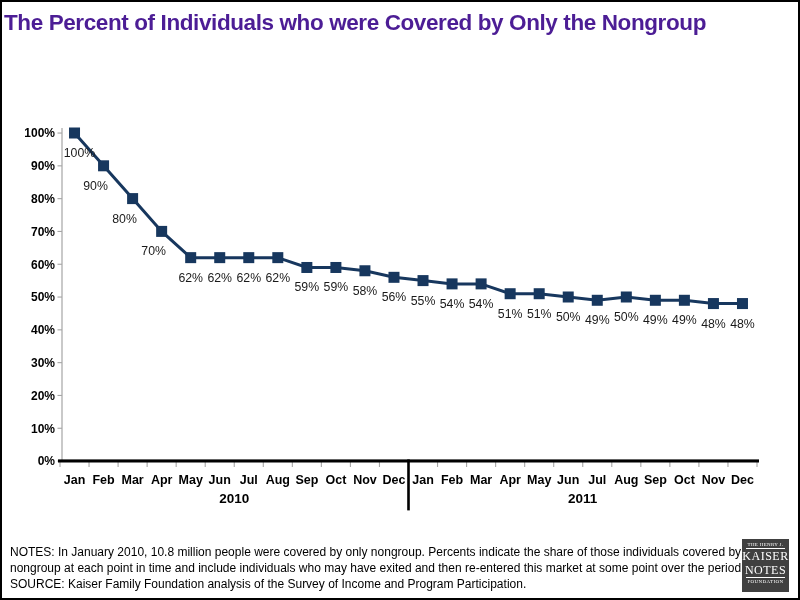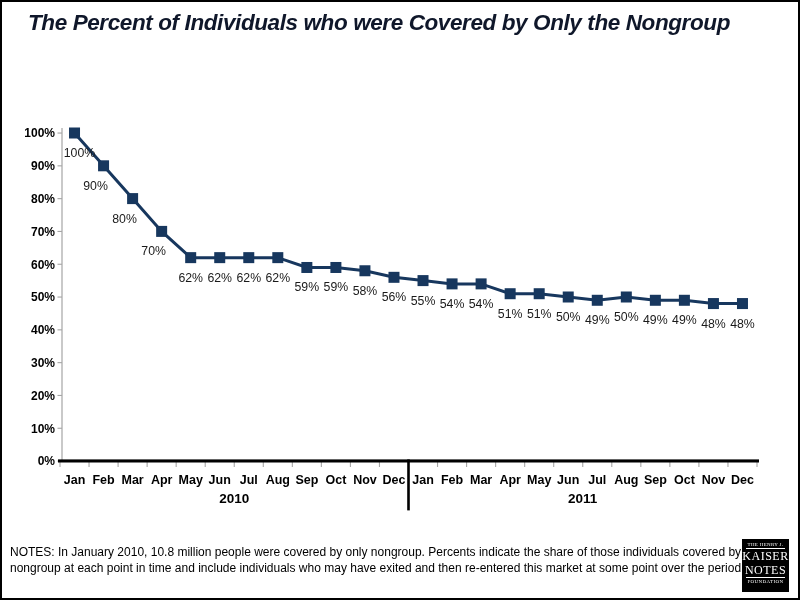--- a/index.html
+++ b/index.html
@@ -7,28 +7,27 @@
     position: relative;
     width: 800px; height: 600px;
     box-sizing: border-box;
     border: 2px solid #000000;
     background: #ffffff;
     font-family: "Liberation Sans", sans-serif;
     overflow: hidden;
   }
   .title {
     position: absolute;
-    left: 26px; top: 5px;
-    color: #0f172a;
+    left: 2px; top: 5px;
+    color: #4c1d95;
     font-weight: bold;
     font-size: 22.5px;
     letter-spacing: -0.4px;
     line-height: 31px;
     white-space: nowrap;
-    font-style: italic;
   }
   #chart-svg {
     position: absolute;
     left: 0; top: 0;
     pointer-events: none;
   }
   .notes {
     position: absolute;
     left: 8px; top: 542px;
     color: #000000;
@@ -199,22 +198,23 @@
       <text x="624.3125" y="319" font-family="&quot;Liberation Sans&quot;, sans-serif" text-anchor="middle" font-size="12.3px" fill="#1a1a1a">50%</text>
       <text x="653.3541666666667" y="322.28" font-family="&quot;Liberation Sans&quot;, sans-serif" text-anchor="middle" font-size="12.3px" fill="#1a1a1a">49%</text>
       <text x="682.3958333333334" y="322.28" font-family="&quot;Liberation Sans&quot;, sans-serif" text-anchor="middle" font-size="12.3px" fill="#1a1a1a">49%</text>
       <text x="711.4375" y="325.56" font-family="&quot;Liberation Sans&quot;, sans-serif" text-anchor="middle" font-size="12.3px" fill="#1a1a1a">48%</text>
       <text x="740.4791666666667" y="325.56" font-family="&quot;Liberation Sans&quot;, sans-serif" text-anchor="middle" font-size="12.3px" fill="#1a1a1a">48%</text>
     </svg>
 
   <div class="notes">
     <div>NOTES: In January 2010, 10.8 million people were covered by only nongroup.  Percents indicate the share of those individuals covered by only</div>
     <div>nongroup at each point in time and include individuals who may have exited and then re-entered this market at some point over the period.</div>
+    <div>SOURCE:  Kaiser Family Foundation analysis of the Survey of Income and Program Participation.</div>
   </div>
 
-  <div class="logo" style="background: #000000;">
+  <div class="logo" style="background: #404040;">
     <div class="l1">THE HENRY J.</div>
     <div class="l2">KAISER</div>
     <div class="l2">NOTES</div>
     <div class="l4">FOUNDATION</div>
   </div>
 
 </div>
 
 </body></html>

